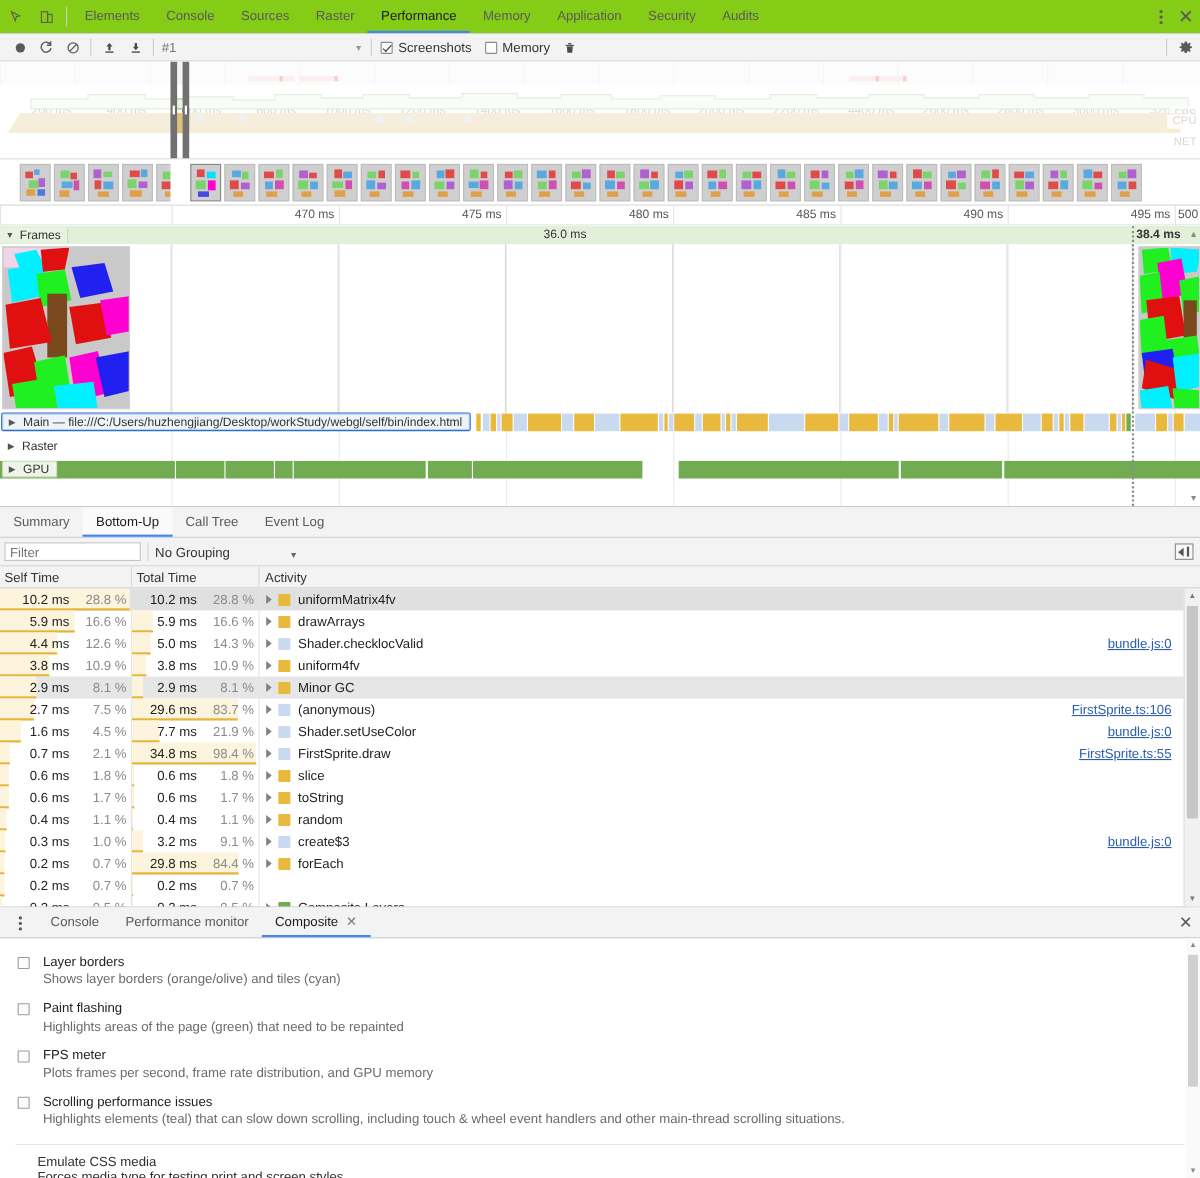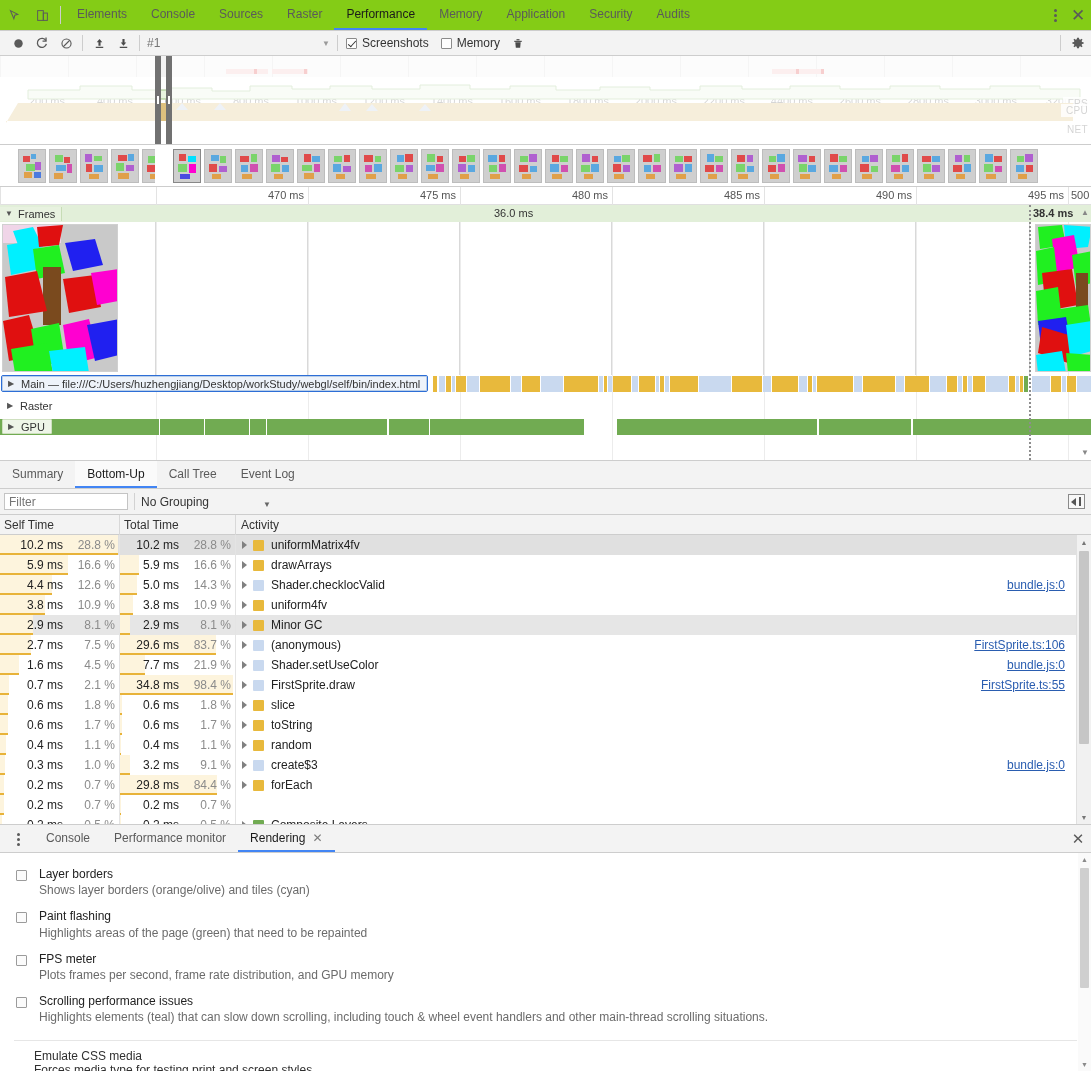--- a/index.html
+++ b/index.html
@@ -1255,21 +1255,21 @@
           <i></i>
           <i></i>
         </div>
       <div class="dtab">
           <span>Console</span>
         </div>
       <div class="dtab">
           <span>Performance monitor</span>
         </div>
       <div class="dtab active">
-        <span>Rendering</span>
+        <span>Composite</span>
         <span class="xsm">✕</span>
       </div>
       <div class="drawer-spacer"></div>
       <div class="drawer-close">✕</div>
     </div>
 
     <div class="drawer-body">
       <div class="ropt">
         <span class="cbx"></span>
         <span class="txts">

